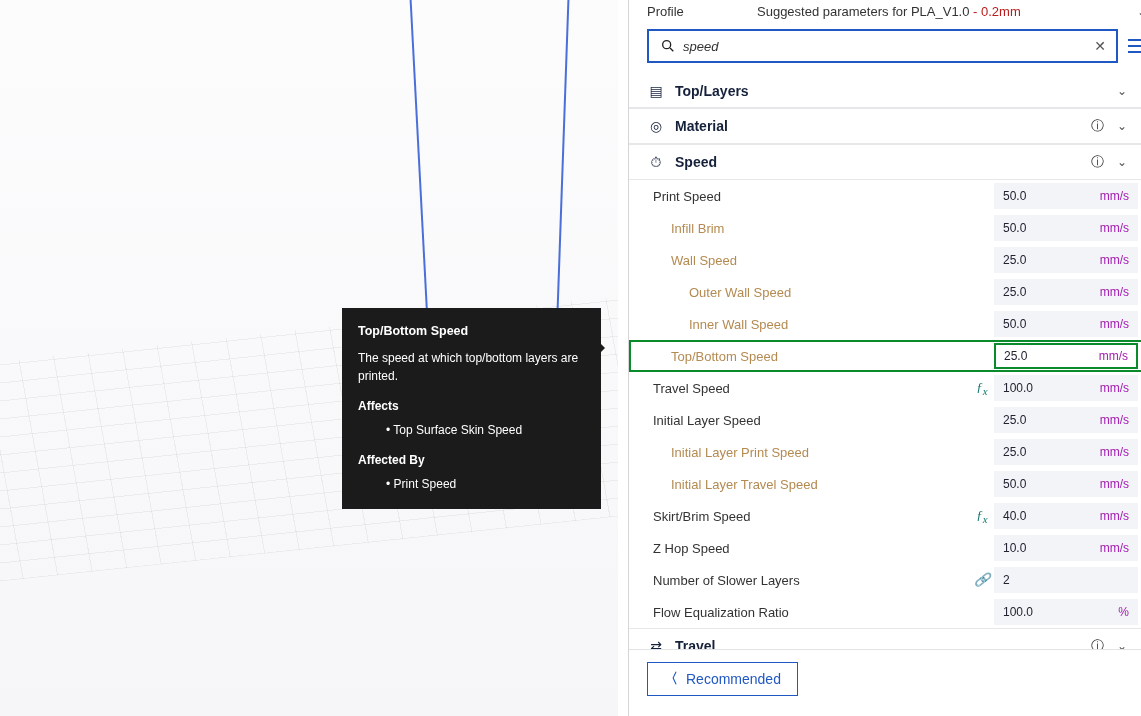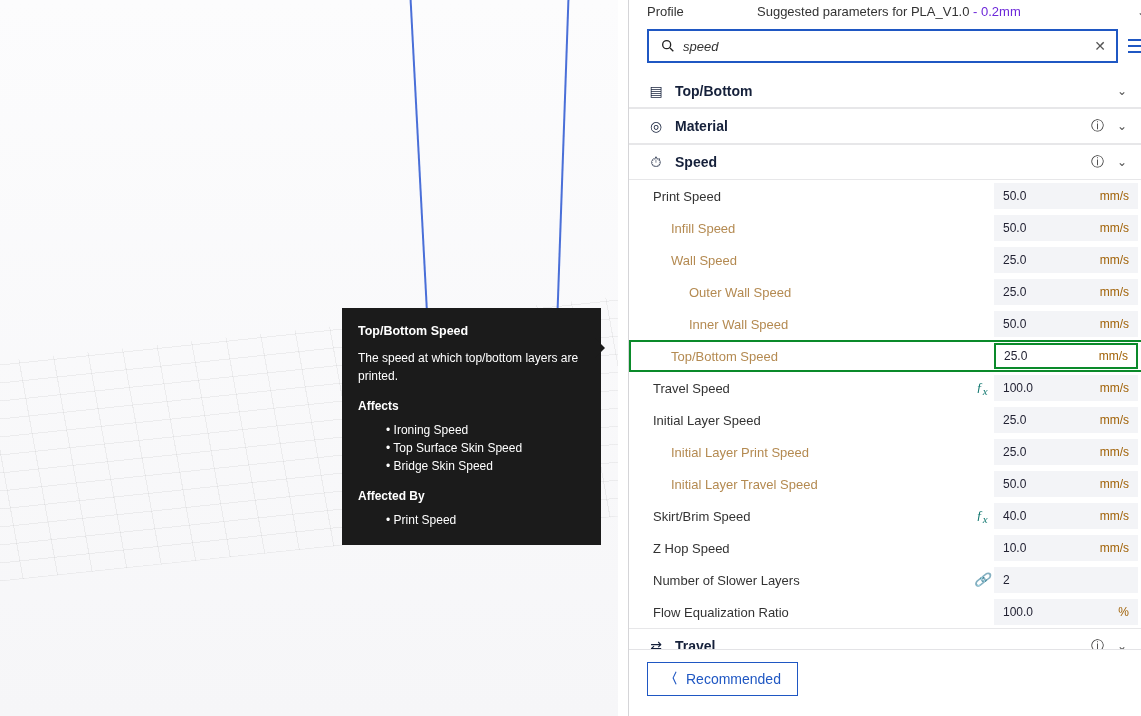--- a/index.html
+++ b/index.html
@@ -19,21 +19,21 @@
   .tooltip::after { content:""; position:absolute; right:-14px; top:30px; border:10px solid transparent; border-left-color:#1b1b1b; }
   .tooltip h4 { font-size:12.5px; font-weight:700; margin-bottom:8px; }
   .tooltip .sub { font-weight:700; margin:12px 0 6px 0; }
   .tooltip ul { list-style:none; padding-left:28px; }
   .tooltip li::before { content:"• "; }
 
   .panel { position:absolute; left:628px; top:0; width:534px; height:716px; background:#fff; border-left:1px solid #d5d5d8; display:flex; flex-direction:column; }
   .profile-row { display:flex; align-items:center; padding:4px 10px 10px 18px; font-size:13px; color:#333; }
   .profile-label { width:110px; }
   .profile-value { flex:1; }
-  .profile-dim { color:#6d28d9; }
+  .profile-dim { color:#b91c1c; }
   .chev { width:20px; text-align:center; color:#555; font-size:12px; }
 
   .search-row { display:flex; align-items:center; padding:0 12px 12px 18px; gap:10px; }
   .search-box { flex:1; display:flex; align-items:center; border:2px solid #1f57c3; height:34px; padding:0 10px; }
   .search-box .sicon { width:18px; color:#222; }
   .search-box input { flex:1; border:none; outline:none; font-style:italic; color:#333; font-size:13px; padding-left:6px; }
   .search-box .clear { color:#555; font-size:14px; cursor:pointer; }
   .hamb { width:22px; display:flex; flex-direction:column; gap:4px; cursor:pointer; }
   .hamb span { height:2px; background:#1f57c3; }
 
@@ -50,21 +50,21 @@
 
   .setting { display:flex; align-items:center; height:32px; font-size:13px; color:#444; padding-left:24px; }
   .setting.ind1 { padding-left:42px; color:#b48a51; }
   .setting.ind2 { padding-left:60px; color:#b48a51; }
   .setting .label { flex:1; }
   .green .label { color:#b48a51; }
   .setting.root .label { color:#333; }
   .setting .badge { width:24px; text-align:center; color:#0f766e; font-style:italic; font-family:Georgia,serif; font-size:13px; }
   .setting .input { width:144px; height:26px; display:flex; align-items:center; background:#f3f4f7; border:1px solid transparent; margin-right:10px; }
   .setting .val { flex:1; padding-left:8px; color:#223; font-size:12px; }
-  .setting .unit { padding-right:8px; color:#a16207; font-size:12px; }
+  .setting .unit { padding-right:8px; color:#a21caf; font-size:12px; }
   .setting.highlight .input { border:2px solid #0a8a2a; background:#fff; }
   .setting.highlight { outline:2px solid #0a8a2a; outline-offset:-2px; }
 
   .footer { border-top:1px solid #e3e3e6; padding:12px 18px 20px 18px; }
   .rec-btn { display:inline-flex; align-items:center; gap:8px; border:1px solid #1f57c3; color:#1f57c3; padding:7px 16px; font-size:14px; background:#fff; cursor:pointer; }
   .rec-btn .arrow { font-weight:700; }
 </style>
 </head>
 <body>
 
@@ -72,23 +72,21 @@
   <div class="grid"></div>
   <div class="line l1"></div>
   <div class="line l2"></div>
   <div class="line l3"></div>
 
   <div class="tooltip">
     <h4>Top/Bottom Speed</h4>
     <div>The speed at which top/bottom layers are printed.</div>
     <div class="sub">Affects</div>
     <ul>
-      <li>Ironing Speed</li>
       <li>Top Surface Skin Speed</li>
-      <li>Bridge Skin Speed</li>
     </ul>
     <div class="sub">Affected By</div>
     <ul>
       <li>Print Speed</li>
     </ul>
   </div>
 </div>
 
 <div class="panel">
   <div class="profile-row">
@@ -114,21 +112,21 @@
         <span></span>
       </div>
   </div>
 
   <div class="list-wrap">
     <div class="scrollbar-ind"></div>
     <div class="list">
 
       <div class="section">
         <span class="ticon">▤</span>
-        <span class="title">Top/Bottom</span>
+        <span class="title">Top/Layers</span>
         <span class="chev2">⌄</span>
       </div>
 
       <div class="section">
         <span class="ticon">◎</span>
         <span class="title">Material</span>
         <span class="info">ⓘ</span>
         <span class="chev2">⌄</span>
       </div>
 
@@ -141,21 +139,21 @@
 
       <div class="setting root">
         <span class="label">Print Speed</span>
           <span class="badge"></span>
         <div class="input">
             <span class="val">50.0</span>
             <span class="unit">mm/s</span>
           </div>
       </div>
       <div class="setting ind1">
-        <span class="label">Infill Speed</span>
+        <span class="label">Infill Brim</span>
           <span class="badge"></span>
         <div class="input">
             <span class="val">50.0</span>
             <span class="unit">mm/s</span>
           </div>
       </div>
       <div class="setting ind1">
         <span class="label">Wall Speed</span>
           <span class="badge"></span>
         <div class="input">

